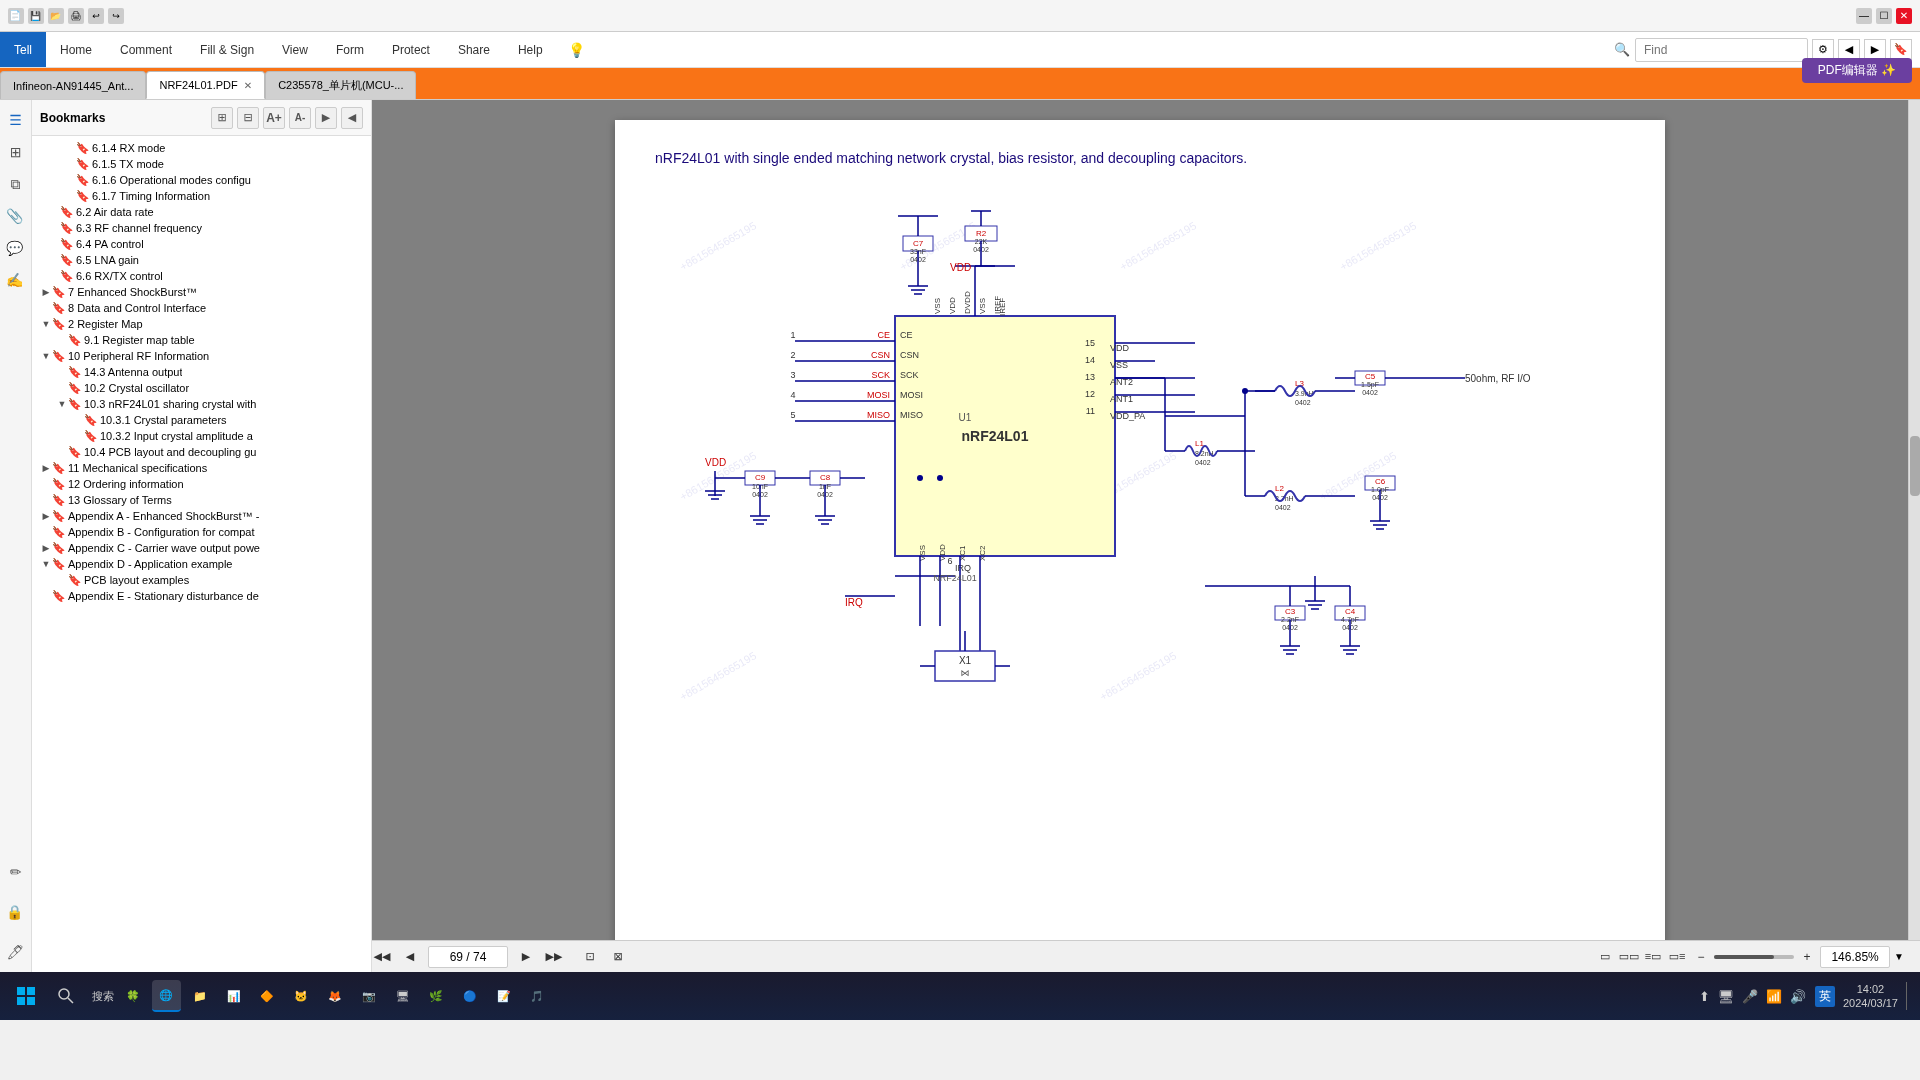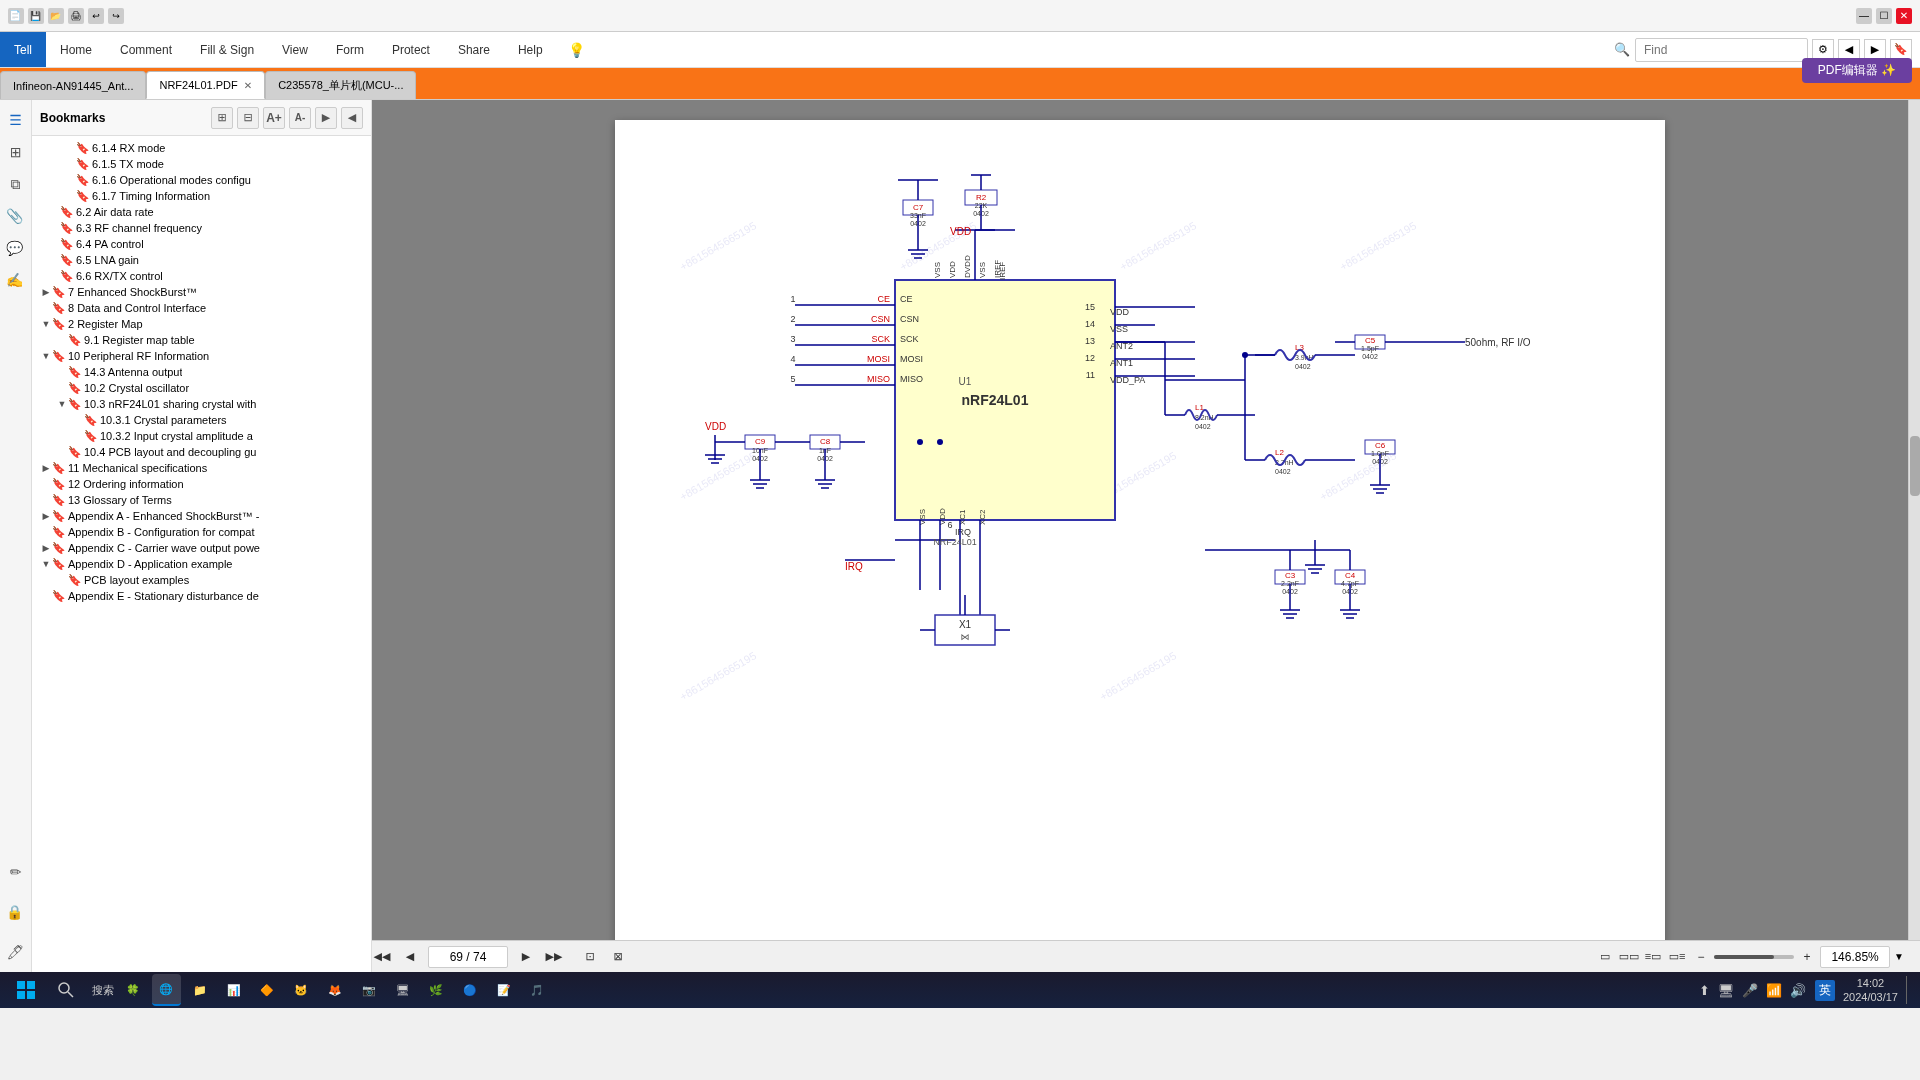--- a/index.html
+++ b/index.html
@@ -203,21 +203,21 @@
     .nav-btn { width: 20px; height: 20px; display: flex; align-items: center; justify-content: center; font-size: 11px; cursor: pointer; color: #333; background: transparent; border: none; }
     .page-input { width: 80px; height: 22px; border: 1px solid #ccc; text-align: center; font-size: 12px; border-radius: 2px; }
     .zoom-controls { display: flex; align-items: center; gap: 4px; margin-left: auto; margin-right: 16px; }
     .zoom-btn { width: 18px; height: 18px; display: flex; align-items: center; justify-content: center; font-size: 12px; cursor: pointer; border: none; background: transparent; color: #333; }
     .zoom-slider { width: 80px; height: 4px; background: #bbb; border-radius: 2px; }
     .view-mode-btns { display: flex; align-items: center; gap: 2px; }
     .view-btn { width: 22px; height: 22px; display: flex; align-items: center; justify-content: center; font-size: 11px; cursor: pointer; border: none; background: transparent; color: #333; }
 
     
     .taskbar {
-      height: 36px;
+      height: 48px;
       background: linear-gradient(to bottom, #1a1a2e, #16213e);
       display: flex;
       align-items: center;
       padding: 0 8px;
       gap: 4px;
     }
     .taskbar-start { width: 36px; height: 36px; display: flex; align-items: center; justify-content: center; cursor: pointer; }
     .taskbar-search { width: 36px; height: 36px; display: flex; align-items: center; justify-content: center; cursor: pointer; color: #ccc; }
     .taskbar-app { height: 32px; padding: 0 8px; display: flex; align-items: center; gap: 4px; border-radius: 4px; cursor: pointer; color: #ccc; font-size: 11px; }
     .taskbar-app.active { background: rgba(255,255,255,0.15); border-bottom: 2px solid #0078d4; }
@@ -501,20 +501,21 @@
           <div class="watermark" style="top: 120px; left: 60px; font-size:11px;">+8615645665195</div>
           <div class="watermark" style="top: 120px; left: 280px; font-size:11px;">+8615645665195</div>
           <div class="watermark" style="top: 120px; left: 500px; font-size:11px;">+8615645665195</div>
           <div class="watermark" style="top: 120px; left: 720px; font-size:11px;">+8615645665195</div>
           <div class="watermark" style="top: 350px; left: 60px; font-size:11px;">+8615645665195</div>
           <div class="watermark" style="top: 350px; left: 480px; font-size:11px;">+8615645665195</div>
           <div class="watermark" style="top: 350px; left: 700px; font-size:11px;">+8615645665195</div>
           <div class="watermark" style="top: 550px; left: 60px; font-size:11px;">+8615645665195</div>
           <div class="watermark" style="top: 550px; left: 480px; font-size:11px;">+8615645665195</div>
 
+          <div class="pdf-title">nRF24L01 with single ended matching network crystal, bias resistor, and decoupling capacitors.</div>
 
           <div class="circuit-area">
             <svg width="980" height="570" viewBox="0 0 980 570" style="font-family: Arial, sans-serif;">
 
               <rect x="240" y="130" width="220" height="240" fill="#ffffcc" stroke="#3333aa" stroke-width="2"></rect>
               <text x="340" y="255" text-anchor="middle" font-size="14" fill="#333" font-weight="bold">nRF24L01</text>
               <text x="310" y="235" text-anchor="middle" font-size="10" fill="#555">U1</text>
 
               <line x1="140" y1="155" x2="240" y2="155" stroke="#00008B" stroke-width="1.5"></line>
               <text x="235" y="152" text-anchor="end" font-size="9" fill="#cc0000">CE</text>

